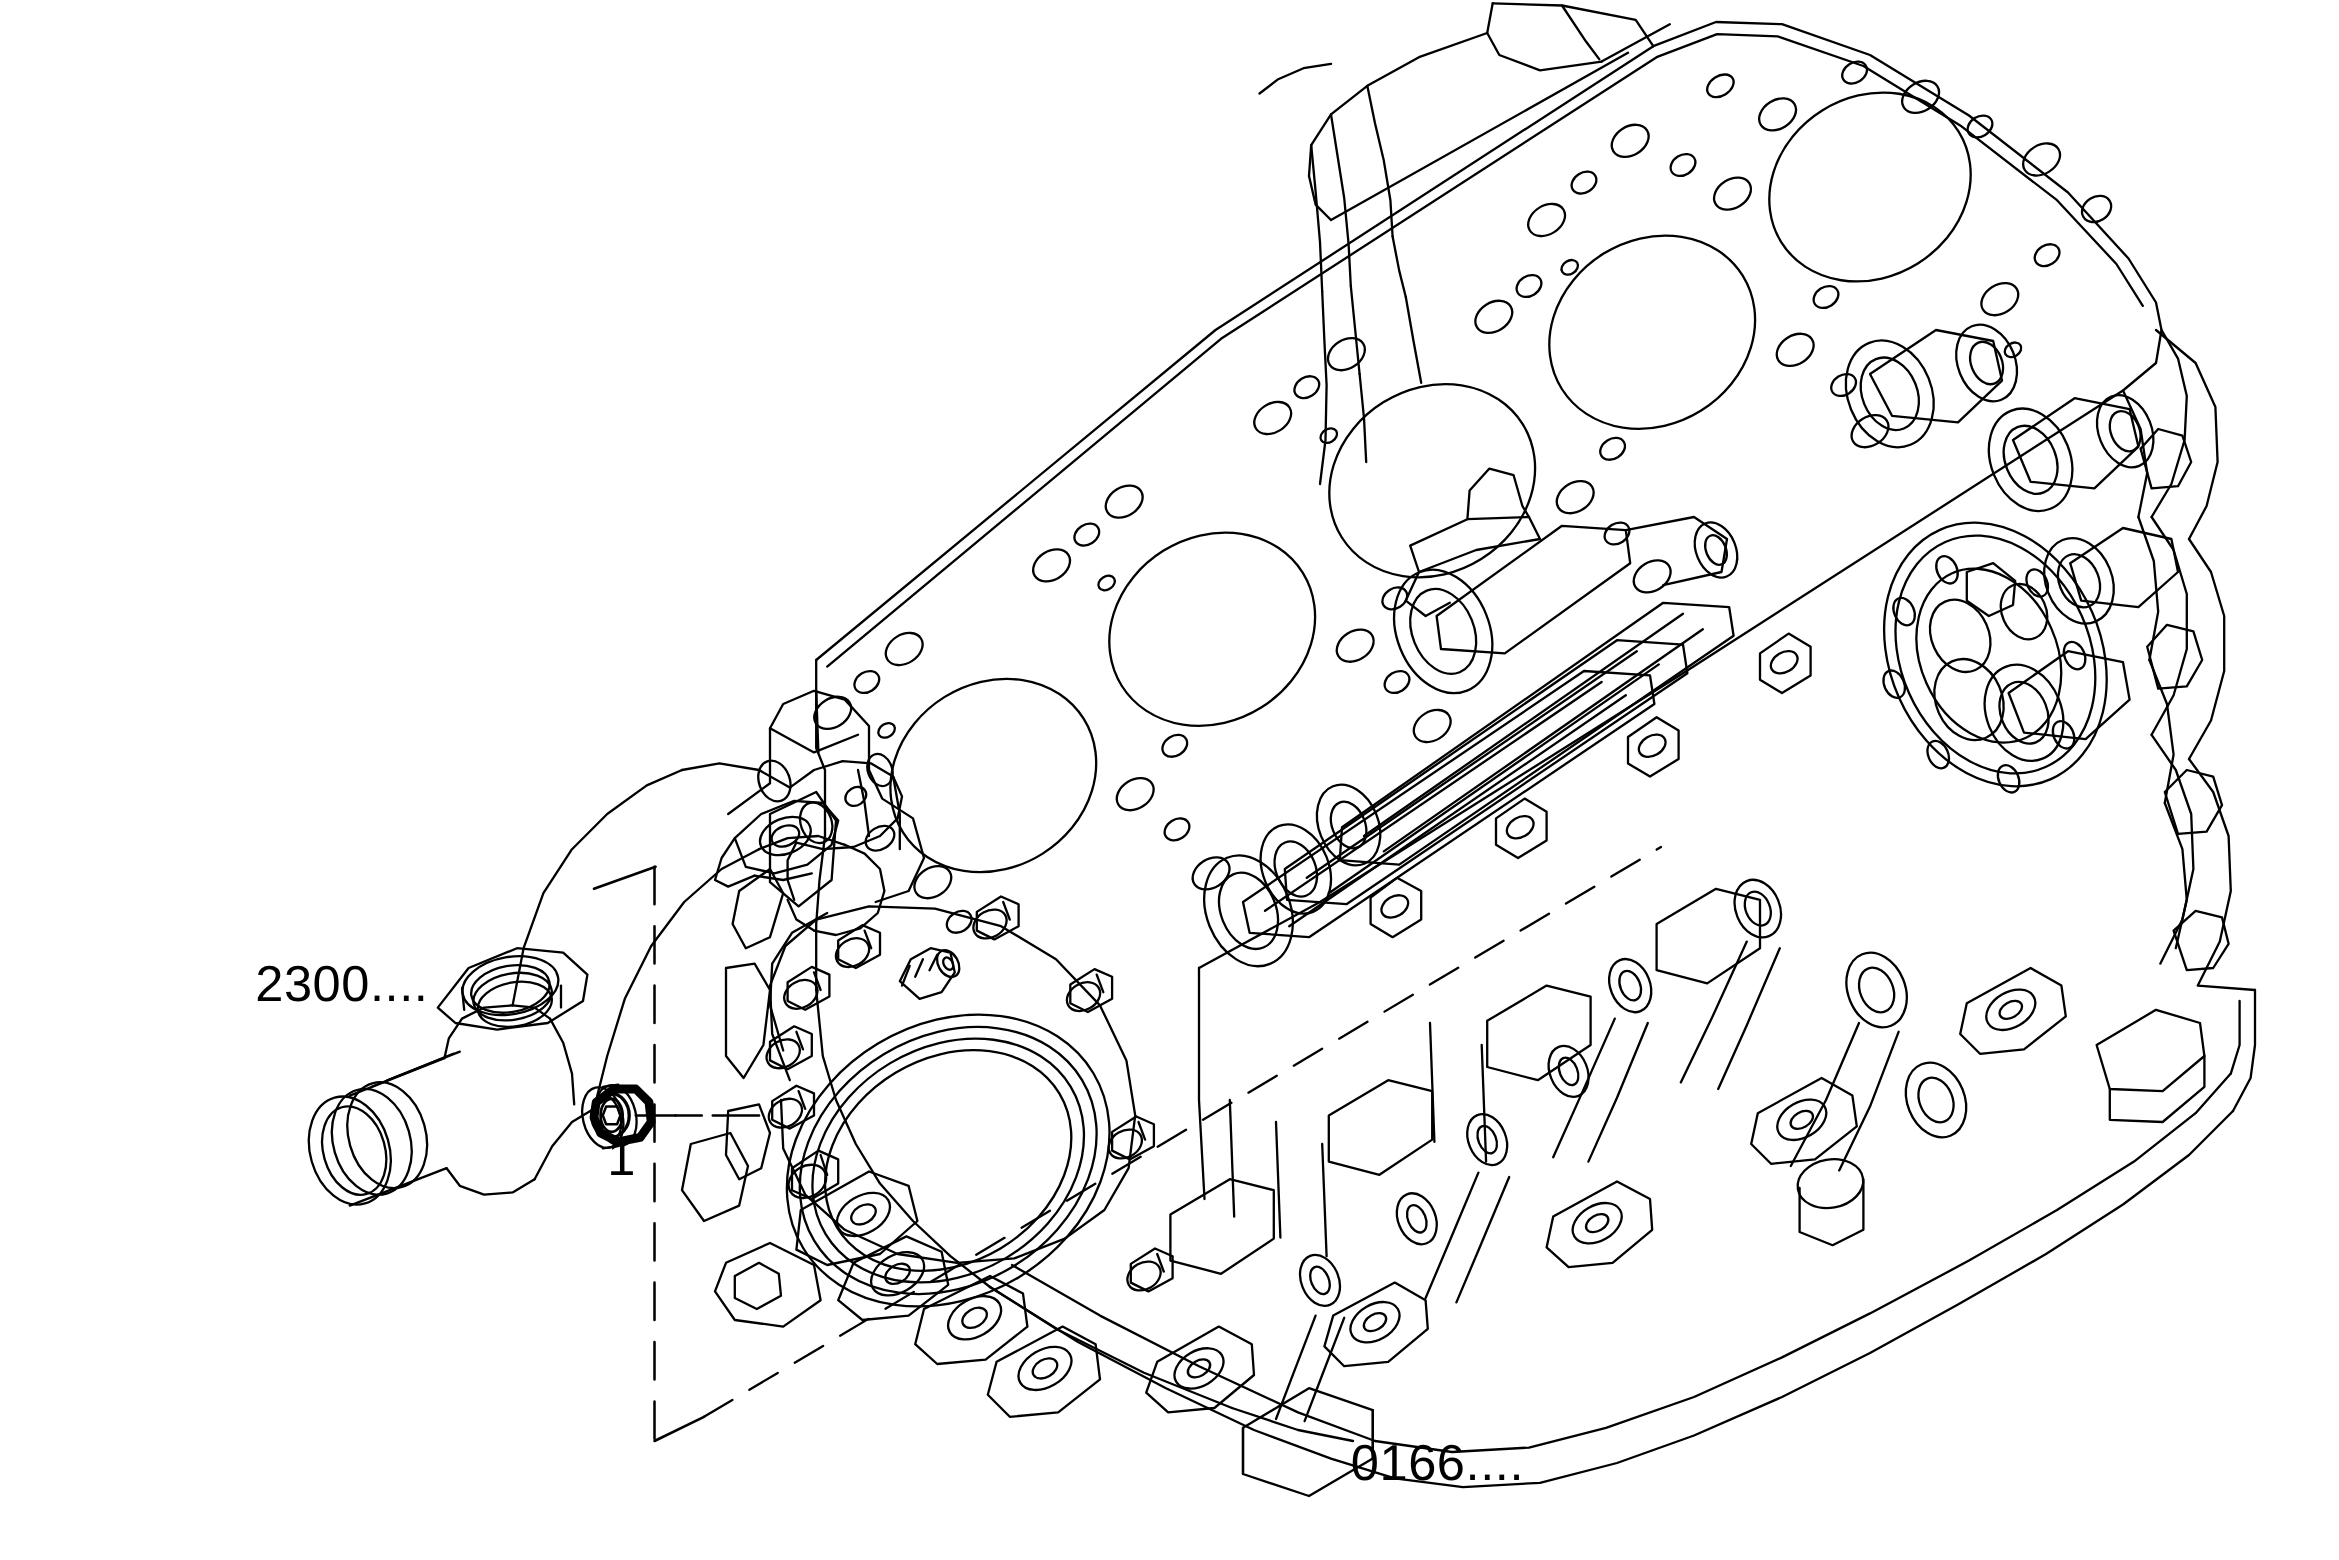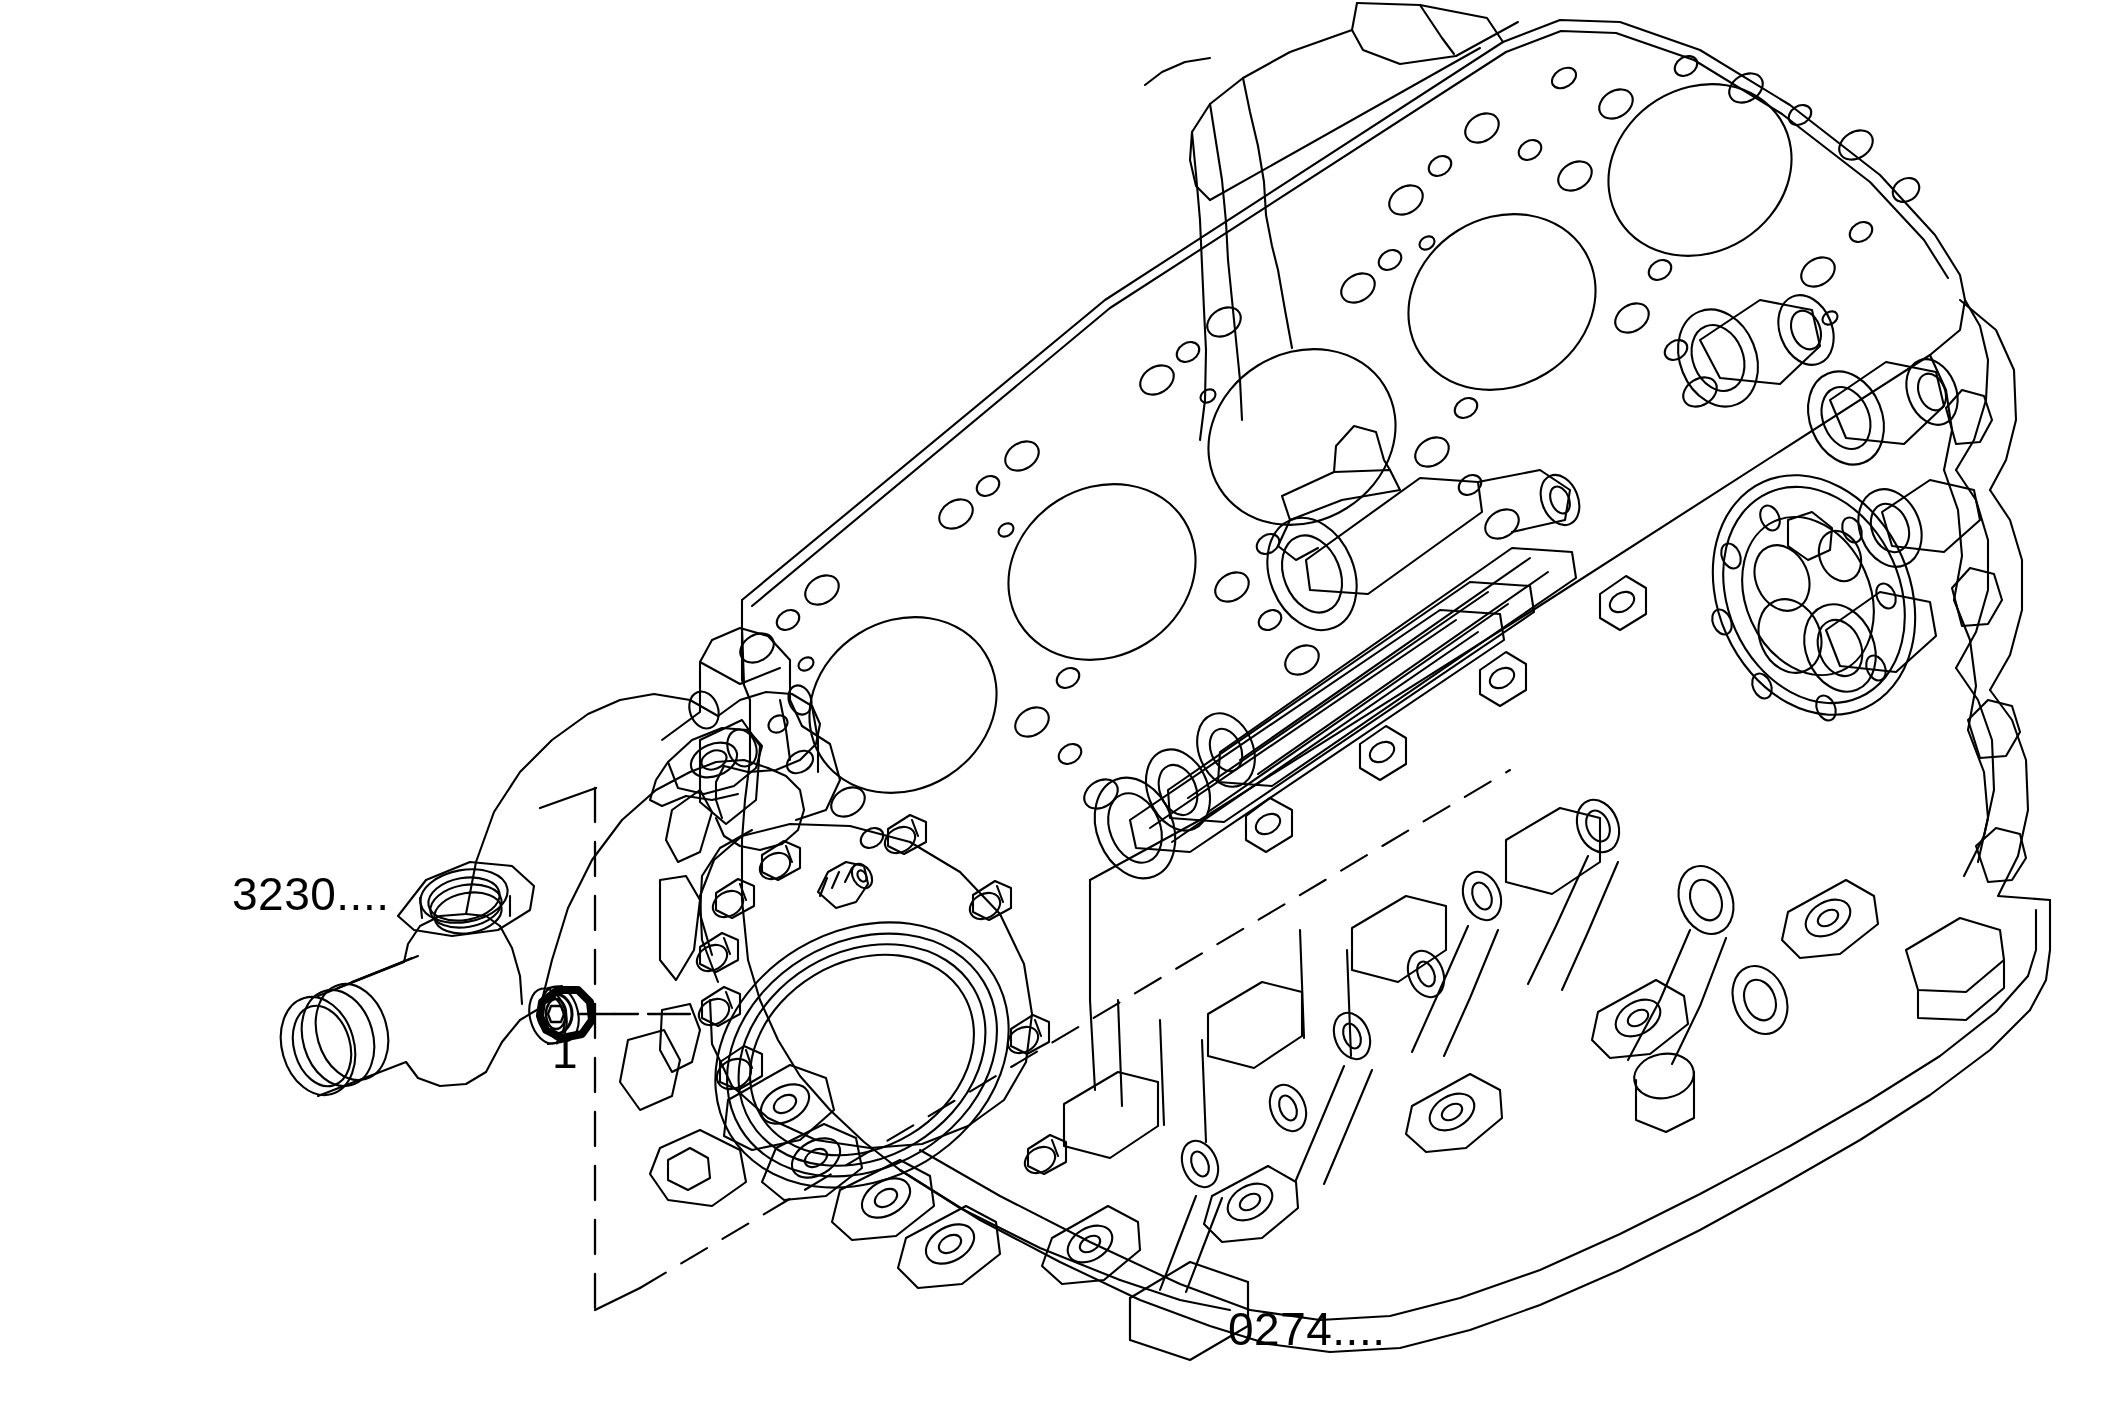--- a/index.html
+++ b/index.html
@@ -495,19 +495,19 @@
         <path d="M596,788 L540,808" stroke-width="2.3"></path>
 
         <path d="M595,1310 L640,1288" stroke-width="2.3"></path>
 
         <path d="M640,1288 L1510,770" stroke-width="2.1" stroke-dasharray="30 18"></path>
       </g>
 
     </g>
   </svg>
 
-  <div class="lbl" id="label-3230">3230....</div>
+  <div class="lbl" id="label-3230">2300....</div>
 
   <div class="lbl" id="label-item-1">1</div>
 
-  <div class="lbl" id="label-0401">0274....</div>
+  <div class="lbl" id="label-0401">0166....</div>
 
 </div>
 
 </body></html>

